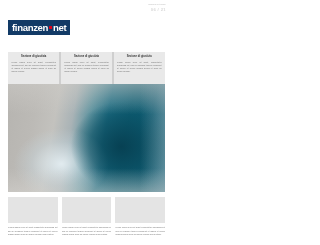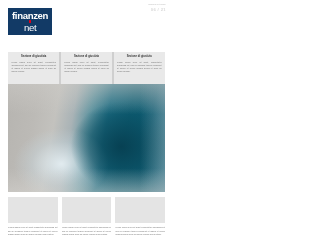--- a/index.html
+++ b/index.html
@@ -43,45 +43,44 @@
     font-size: 4.2px;
     font-weight: bold;
     color: #d8d8d8;
     letter-spacing: 0.35px;
     white-space: nowrap;
   }
 
   .logo {
     position: absolute;
     left: 8px;
-    top: 8px;
+    top: 20px;
     background: #123a66;
     padding: 2.6px 4px 2.8px 4px;
     display: inline-flex;
     align-items: center;
     line-height: 1;
-    flex-direction: column;
   }
   .logo-main {
     font-size: 9.6px;
     font-weight: bold;
     color: #ffffff;
     letter-spacing: -0.35px;
   }
   .logo-dot {
     width: 2.6px;
     height: 2.6px;
     background: #e2001a;
     margin: 0 1.1px 0 1.1px;
     flex: 0 0 auto;
     border-radius: 0.3px;
   }
   .logo-sub {
     font-size: 9.6px;
-    font-weight: normal;
+    font-weight: bold;
     color: #ffffff;
     letter-spacing: -0.35px;
   }
 
   
   .card-band {
     position: absolute;
     left: 8px;
     top: 52px;
     width: 157px;

